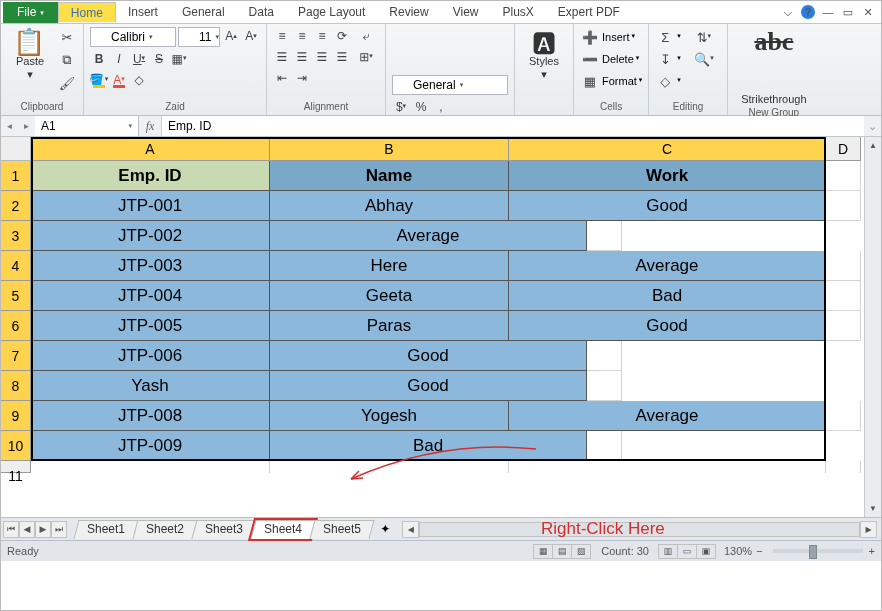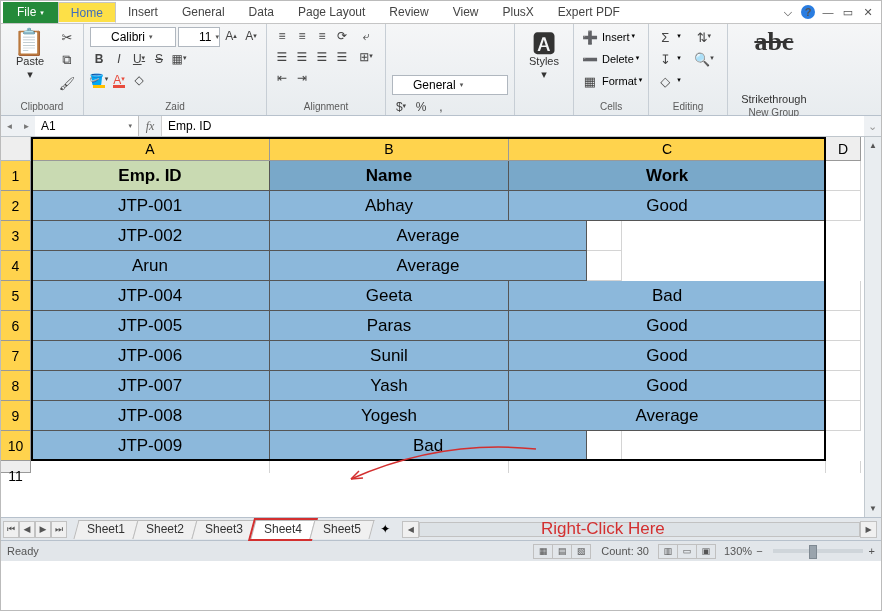--- a/index.html
+++ b/index.html
@@ -383,44 +383,43 @@
           <div class="cell colB">Abhay</div>
           <div class="cell colC">Good</div>
           <div class="cell colD" style="background: rgb(255, 255, 255); border-top: none; border-right: 1px solid rgb(212, 212, 212); border-bottom: 1px solid rgb(212, 212, 212); border-left: none; border-image: initial;"></div>
         </div>
         <div class="data-row">
           <div class="cell colA">JTP-002</div>
           <div class="cell colC">Average</div>
           <div class="cell colD" style="background: rgb(255, 255, 255); border-top: none; border-right: 1px solid rgb(212, 212, 212); border-bottom: 1px solid rgb(212, 212, 212); border-left: none; border-image: initial;"></div>
         </div>
         <div class="data-row">
-          <div class="cell colB">Arun</div>
+          <div class="cell colA">JTP-003</div>
+          <div class="cell colB">Here</div>
           <div class="cell colC">Average</div>
           <div class="cell colD" style="background: rgb(255, 255, 255); border-top: none; border-right: 1px solid rgb(212, 212, 212); border-bottom: 1px solid rgb(212, 212, 212); border-left: none; border-image: initial;"></div>
         </div>
         <div class="data-row">
           <div class="cell colA">JTP-004</div>
           <div class="cell colB">Geeta</div>
           <div class="cell colC">Bad</div>
           <div class="cell colD" style="background: rgb(255, 255, 255); border-top: none; border-right: 1px solid rgb(212, 212, 212); border-bottom: 1px solid rgb(212, 212, 212); border-left: none; border-image: initial;"></div>
         </div>
         <div class="data-row">
           <div class="cell colA">JTP-005</div>
           <div class="cell colB">Paras</div>
           <div class="cell colC">Good</div>
           <div class="cell colD" style="background: rgb(255, 255, 255); border-top: none; border-right: 1px solid rgb(212, 212, 212); border-bottom: 1px solid rgb(212, 212, 212); border-left: none; border-image: initial;"></div>
         </div>
         <div class="data-row">
           <div class="cell colA">JTP-006</div>
-          <div class="cell colB">Sunil</div>
           <div class="cell colC">Good</div>
           <div class="cell colD" style="background: rgb(255, 255, 255); border-top: none; border-right: 1px solid rgb(212, 212, 212); border-bottom: 1px solid rgb(212, 212, 212); border-left: none; border-image: initial;"></div>
         </div>
         <div class="data-row">
-          <div class="cell colA">JTP-007</div>
           <div class="cell colB">Yash</div>
           <div class="cell colC">Good</div>
           <div class="cell colD" style="background: rgb(255, 255, 255); border-top: none; border-right: 1px solid rgb(212, 212, 212); border-bottom: 1px solid rgb(212, 212, 212); border-left: none; border-image: initial;"></div>
         </div>
         <div class="data-row">
           <div class="cell colA">JTP-008</div>
           <div class="cell colB">Yogesh</div>
           <div class="cell colC">Average</div>
           <div class="cell colD" style="background: rgb(255, 255, 255); border-top: none; border-right: 1px solid rgb(212, 212, 212); border-bottom: 1px solid rgb(212, 212, 212); border-left: none; border-image: initial;"></div>
         </div>

